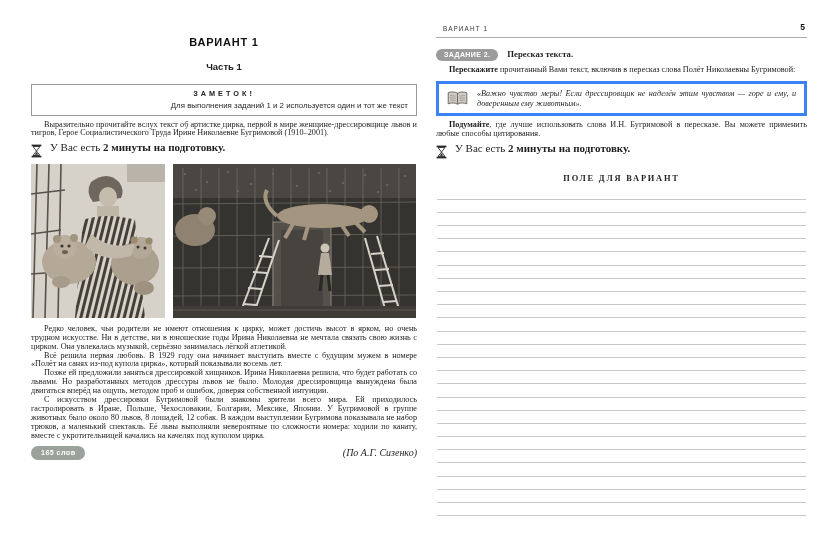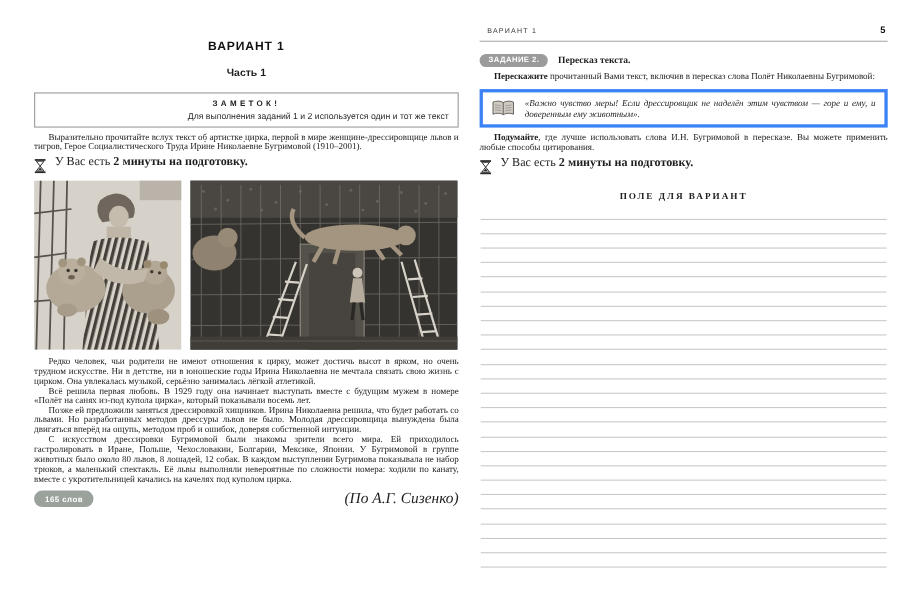--- a/index.html
+++ b/index.html
@@ -32,21 +32,21 @@
   .timer-text { font-size:11px; line-height:9.4px; }
   .hourglass { flex:0 0 auto; margin-top:0.5px; }
 
   .photos-row { margin-top:6px; display:flex; gap:8px; }
   .photo { display:block; flex:0 0 auto; }
 
   .text-block { margin-top:7px;font-family:Liberation Serif, serif; }
 
   .footer-row { margin-top:5px; display:flex; justify-content:space-between; align-items:center; }
   .badge-words { background:var(--badge-words,#9aa29b); font-size:7.2px; padding:2.5px 10px 3px; border-radius:8px; }
-  .attribution { font-style:italic; font-size:14px; }
+  .attribution { font-style:italic; font-size:10px; }
 
   .running-header { display:flex; justify-content:space-between; align-items:flex-end; padding:0 2px 5px 7px; border-bottom:1px solid #ababab; }
   .running-header-title { font-family:"Liberation Sans",sans-serif; font-size:6.4px; letter-spacing:1.1px; color:#333; }
   .page-number { font-family:"Liberation Sans",sans-serif; font-weight:bold; font-size:8.5px; color:#111; }
 
   .quote-box { margin-top:7px; border:3px solid #3b82f6; padding:5px 8px; display:flex; gap:9px; align-items:center; }
   .quote-text { font-style:italic; font-size:8.2px; line-height:9.4px; text-align:justify; flex:1; }
   .book-icon { flex:0 0 auto; }
 
   .notes-title { margin-top:15px; text-align:center; font-weight:bold; font-size:8.4px; letter-spacing:1.8px; }

